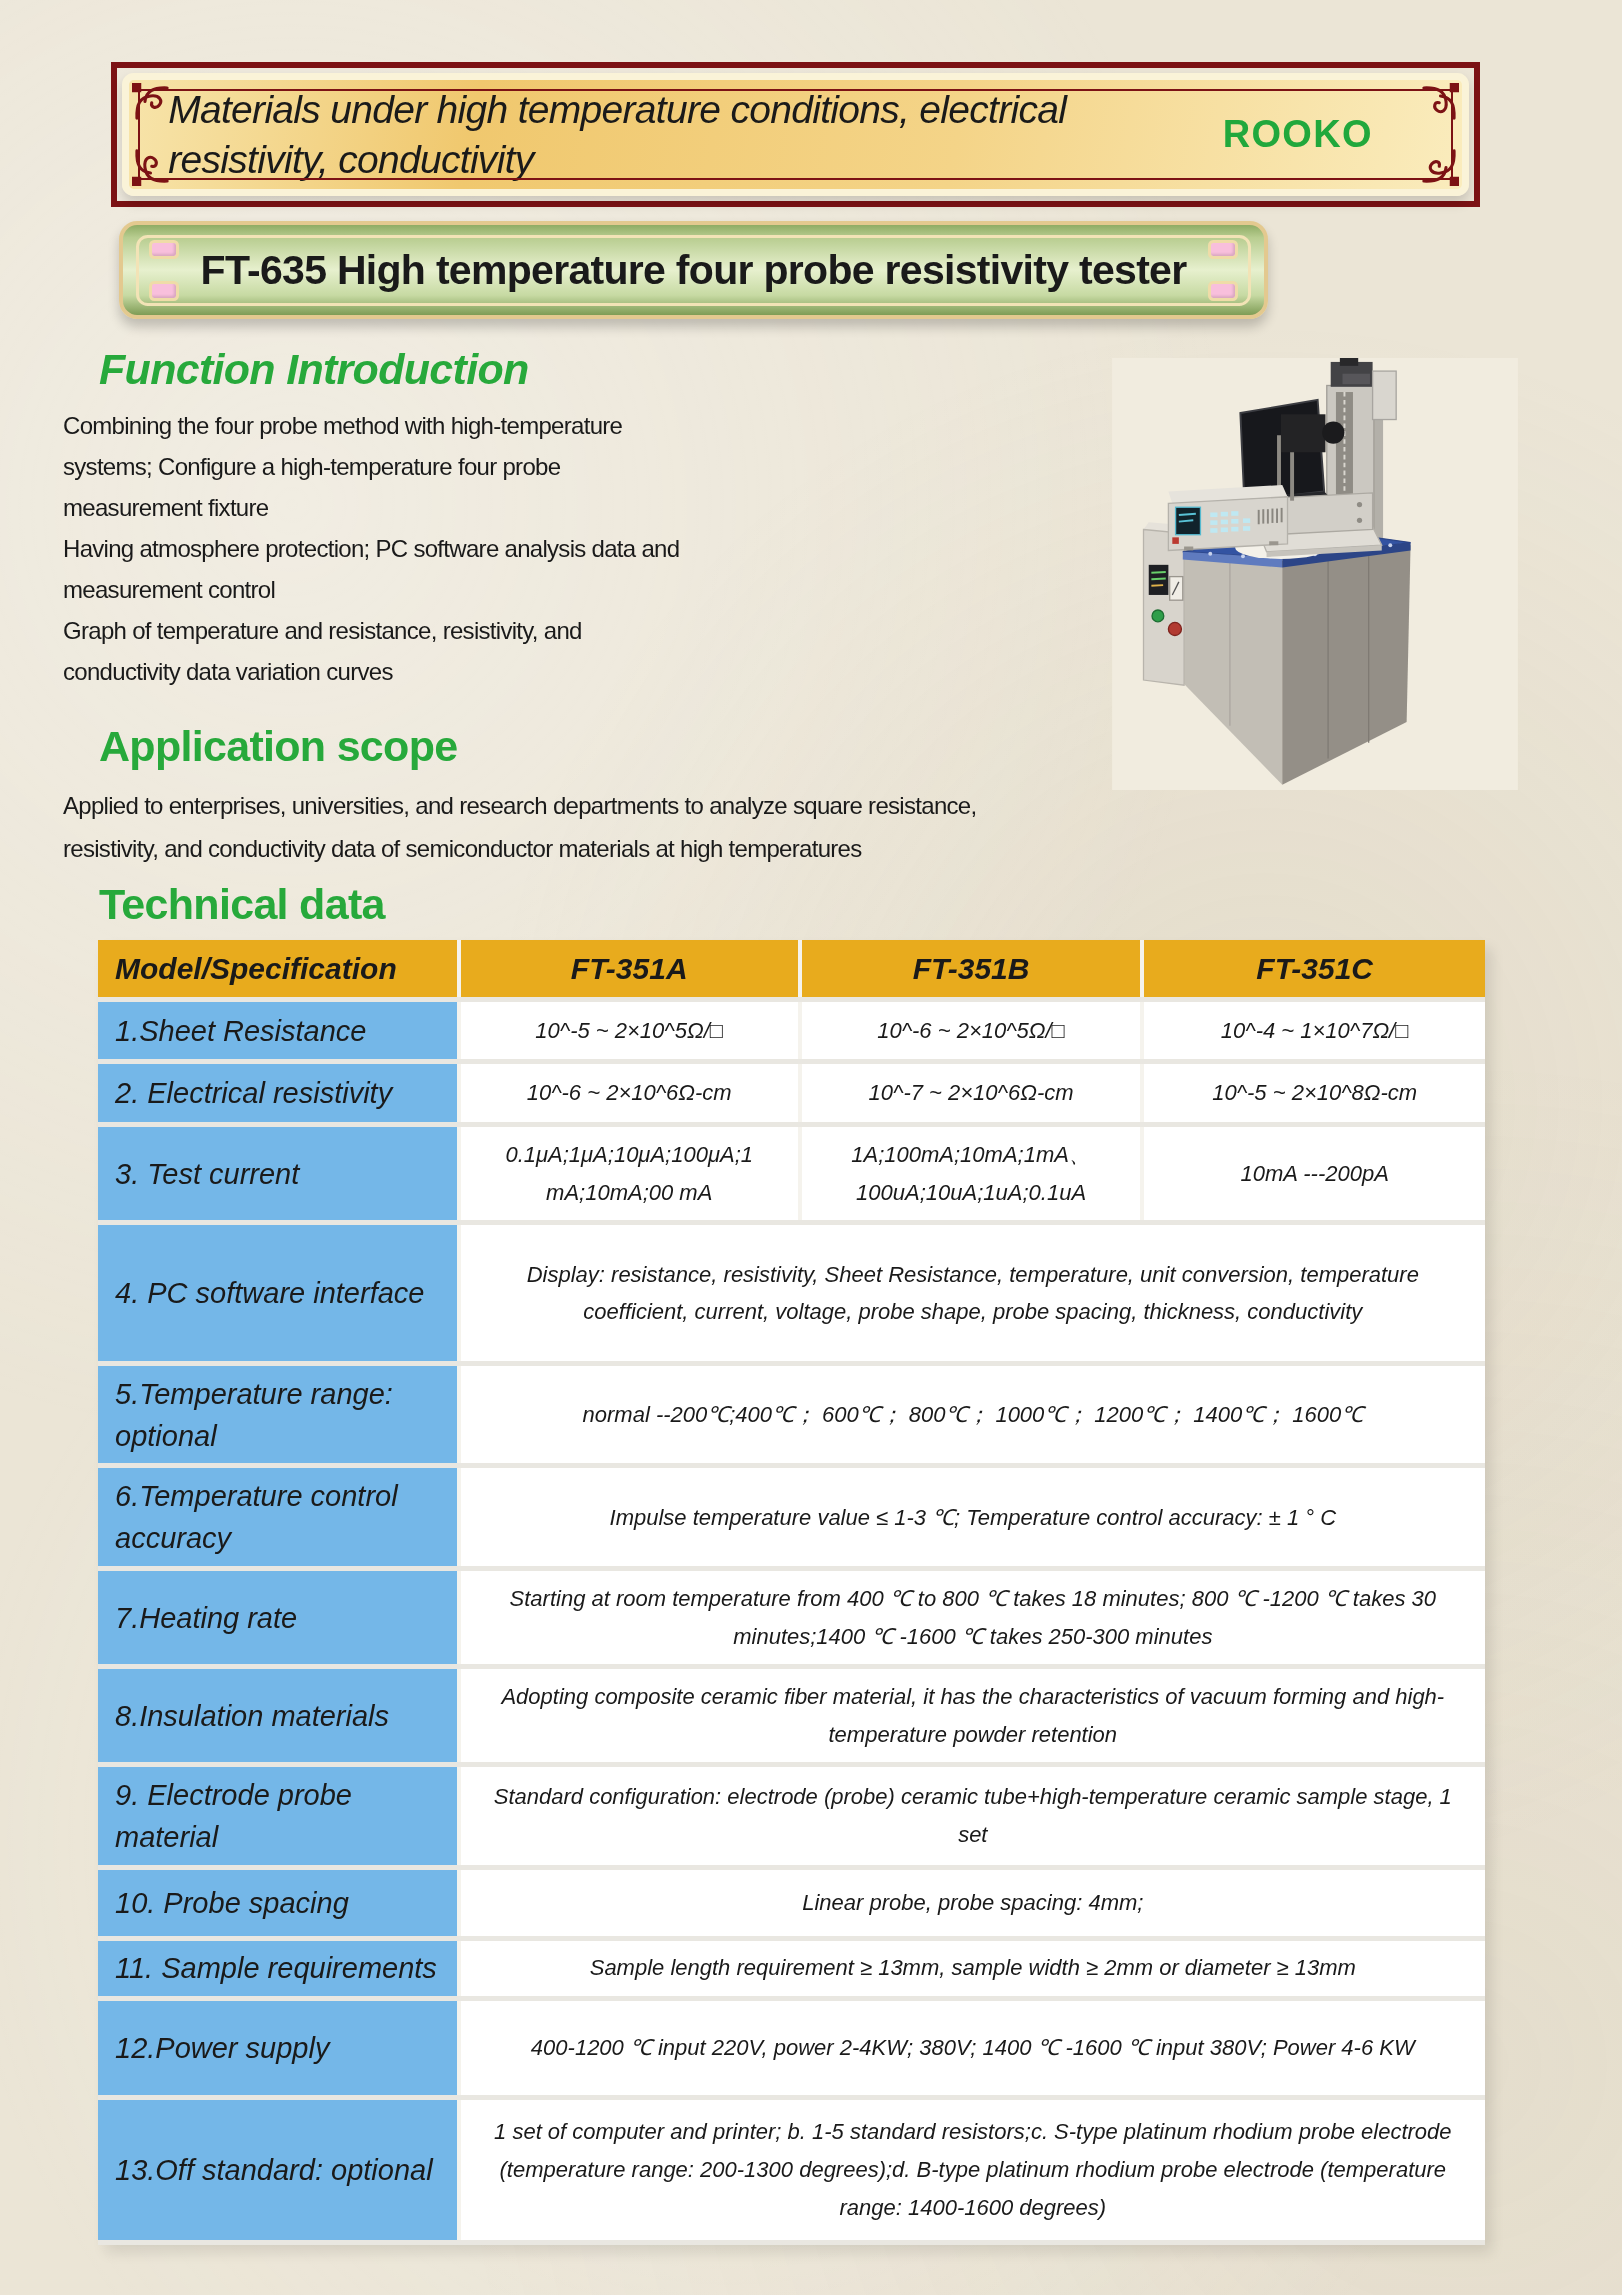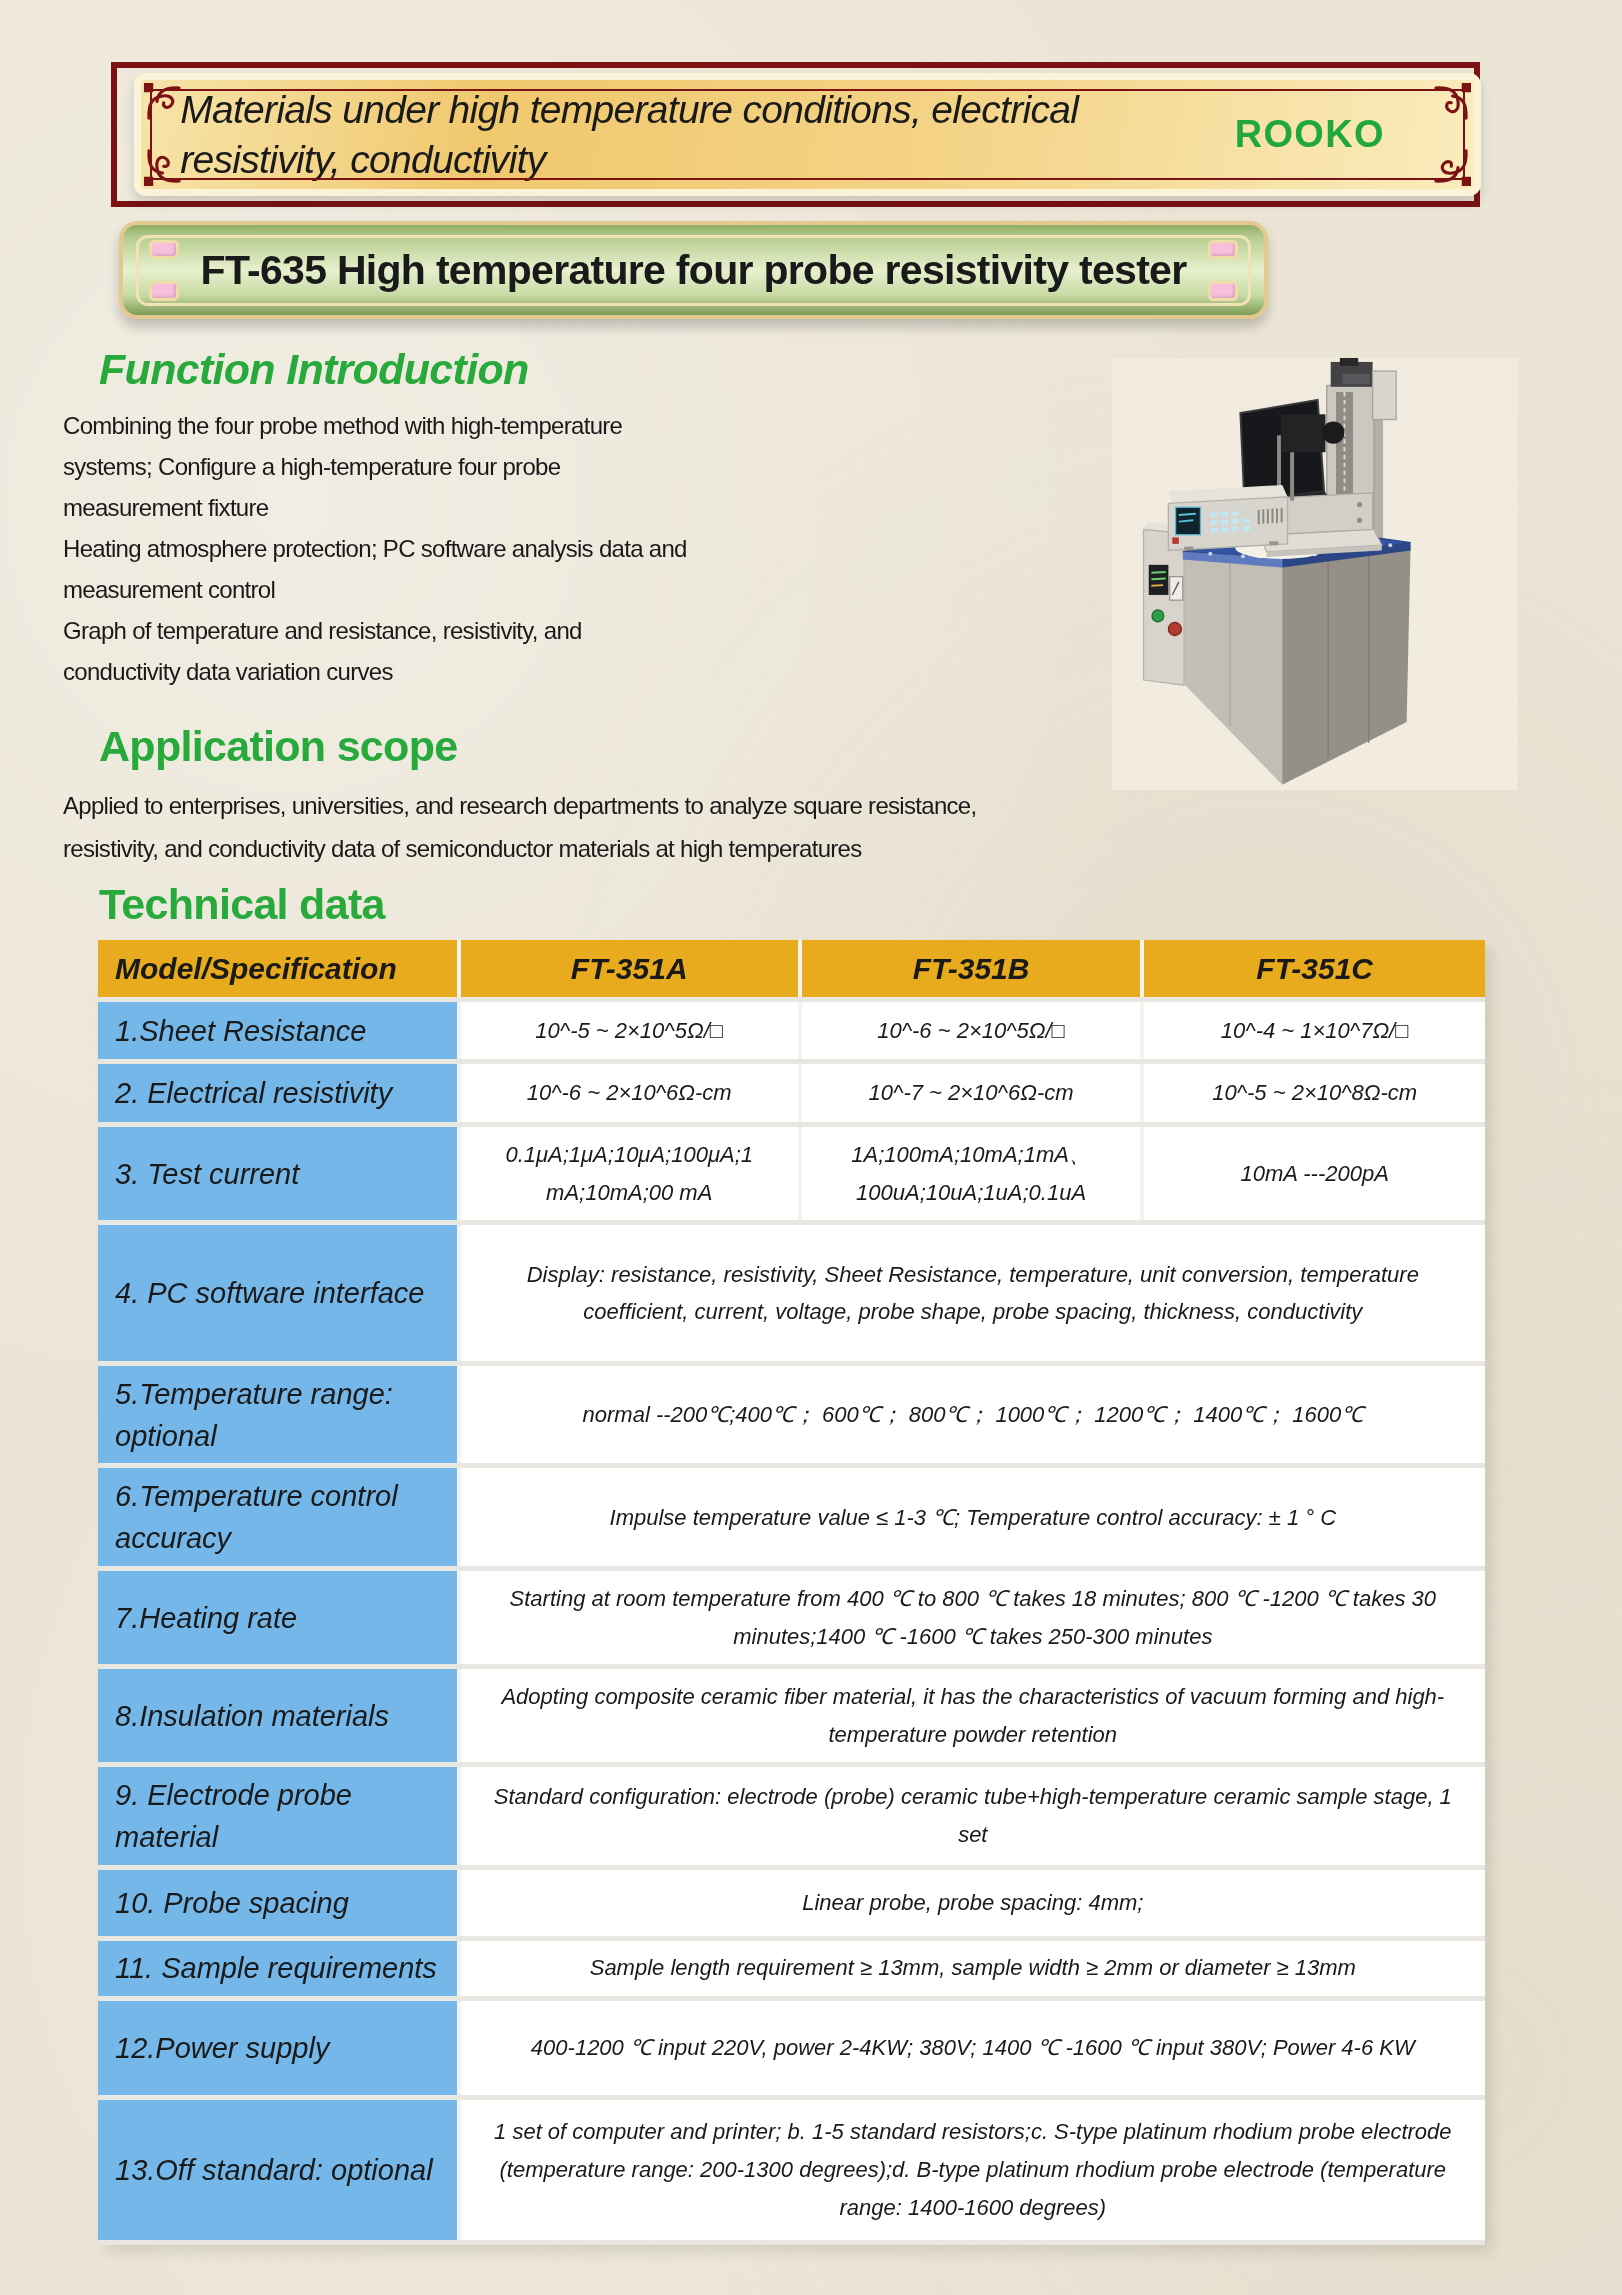--- a/index.html
+++ b/index.html
@@ -18,21 +18,20 @@
 
   
   .banner { position: relative; margin: 62px 0 0 111px; width: 1369px; height: 145px; }
   .banner-outer { position: absolute; inset: 0; border: 6.5px solid #7C1214; padding: 5.2px; }
   .banner-gold {
     position: relative; width: 100%; height: 100%;
     background: linear-gradient(100deg, #F7E4AA 0%, #F0C86E 26%, #F4D488 62%, #FAECBD 100%);
     border: 7.2px solid #FAF3D8; border-radius: 11.8px;
     display: flex; align-items: center;
     box-shadow: 0 6.5px 11.8px rgba(0,0,0,0.15);
-    margin-left: 12px;
   }
   .banner-line { position: absolute; inset: 9.2px; border: 2.6px solid #7C1214; border-radius: 2.6px; pointer-events: none; }
   .orn { position: absolute; width: 37px; height: 37px; z-index: 2; }
   .orn.tl { left: 2.6px; top: 2.6px; }
   .orn.tr { right: 2.6px; top: 2.6px; transform: rotate(90deg); }
   .orn.br { right: 2.6px; bottom: 2.6px; transform: rotate(180deg); }
   .orn.bl { left: 2.6px; bottom: 2.6px; transform: rotate(270deg); }
   .banner-text { font-style: italic; font-size: 39px; line-height: 50px; padding-left: 39px; letter-spacing: -0.7px; width: 1060px; white-space: nowrap; }
   .brand { margin-left: auto; padding-right: 89px; font-size: 38px; font-weight: bold; color: #21A83C; letter-spacing: 1.3px; }
 
@@ -131,21 +130,21 @@
     <div class="pin bl"></div>
     <div class="pin br"></div>
     <div class="title-text">FT-635 High temperature four probe resistivity tester</div>
   </div>
 
   <div class="heading h-fn">Function Introduction</div>
   <div class="para intro">
     <div class="ln">Combining the four probe method with high-temperature</div>
     <div class="ln">systems; Configure a high-temperature four probe</div>
     <div class="ln">measurement fixture</div>
-    <div class="ln">Heating atmosphere protection; PC software analysis data and</div>
+    <div class="ln">Having atmosphere protection; PC software analysis data and</div>
     <div class="ln">measurement control</div>
     <div class="ln">Graph of temperature and resistance, resistivity, and</div>
     <div class="ln">conductivity data variation curves</div>
   </div>
 
   <div class="photo">
     <svg viewBox="0 0 620 660" width="406" height="432">
       <rect width="620" height="660" fill="#F1ECDF"></rect>
 
       <rect x="396" y="38" width="18" height="250" fill="#B3B0A9"></rect>

